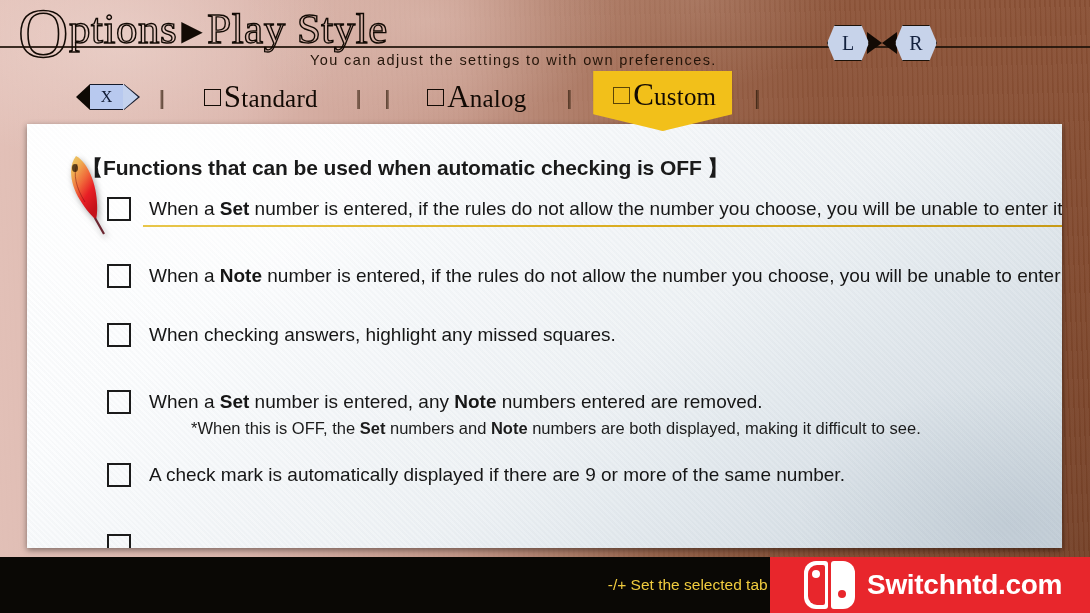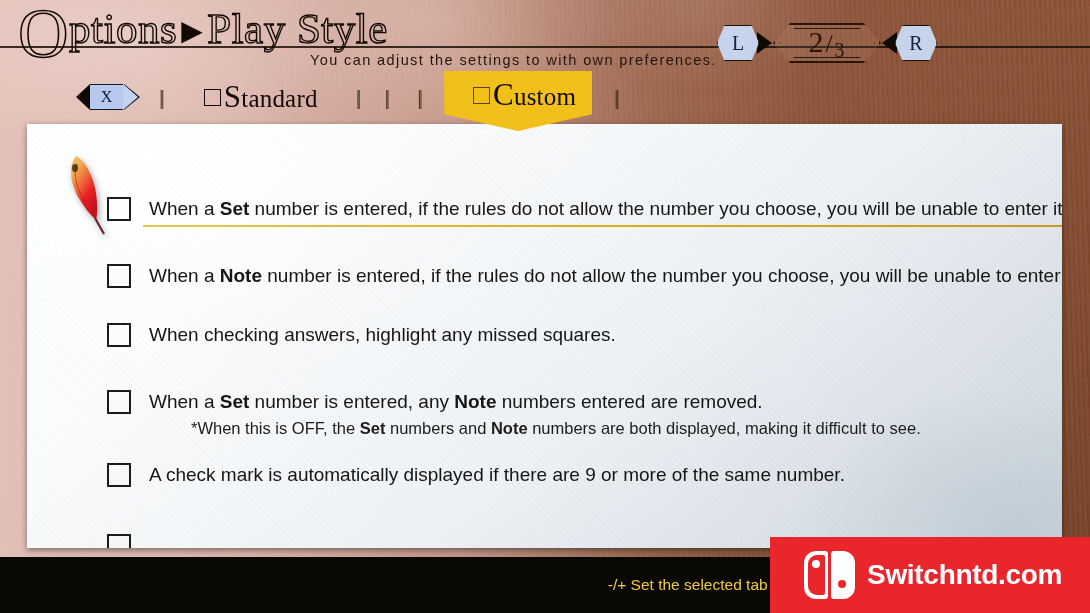--- a/index.html
+++ b/index.html
@@ -234,21 +234,21 @@
     position: absolute;
     left: 1px; top: -6px;
     width: 9px; height: 17px;
     border: solid #0c0703;
     border-width: 0 4.5px 4.5px 0;
     transform: rotate(42deg);
   }
   .tab.selected {
     background: #f2c01a;
     clip-path: polygon(0 0, 100% 0, 100% 72%, 50% 100%, 0 72%);
-    padding: 6px 16px 18px 29px;
+    padding: 6px 16px 18px 20px;
     margin-top: 8px;
     box-shadow: 0 0 0 2px rgba(150,100,10,0.25);
     text-align: center;
   }
   .tab.selected .cb { border-color: #5a4406; }
 
   
   #panel {
     position: absolute;
     left: 27px;
@@ -390,21 +390,21 @@
     color: #f1cc3e;
   }
   .dpad-glyph { width: 18px; height: 18px; }
 
   
   #watermark {
     position: absolute;
     right: 0;
     bottom: 0;
     width: 320px;
-    height: 76px;
+    height: 56px;
     background: #e8262c;
     z-index: 9;
     display: flex;
     align-items: center;
     gap: 12px;
     padding-left: 34px;
   }
   #wm-text {
     color: #ffffff;
     font-size: 28px;
@@ -456,26 +456,20 @@
 
     <div id="page-title">
       <span class="big-o">O</span><span>ptions</span><span class="sep">▶</span><span>Play Style</span>
     </div>
 
     <div id="subtitle">You can adjust the settings to with own preferences.</div>
 
     <div id="page-indicator">
       <div class="lr-btn">L</div>
       <div class="tri tri-r"></div>
-      <div id="page-hex">
-        <div class="inner"></div>
-        <div class="pagenum">
-          <span class="cur">2</span><span class="slash">/</span><span class="tot">3</span>
-        </div>
-      </div>
       <div class="tri tri-l"></div>
       <div class="lr-btn">R</div>
     </div>
   </div>
 
   <div id="tab-row">
     <div id="xbtn">
       <div class="arrow-l"></div>
       <div class="xbody">X</div>
       <div class="arrow-r"></div>
@@ -486,34 +480,39 @@
     <div class="tab" style="margin-left:32px">
       <span class="cb"></span>
       <span class="tab-label"><span class="cap">S</span><span>tandard</span></span>
     </div>
 
     <span class="divider" style="margin-left:28px">||</span>
 
 
     <span class="divider" style="margin-left:26px">||</span>
 
+    <div class="tab" style="margin-left:30px">
+      <span class="cb"></span>
+      <span class="tab-label"><span class="cap">A</span><span>nalog</span></span>
+    </div>
 
     <span class="divider" style="margin-left:30px">||</span>
 
     <div class="tab selected" style="margin-left:24px">
       <span class="cb"></span>
       <span class="tab-label"><span class="cap">C</span><span>ustom</span></span>
     </div>
 
     <span class="divider" style="margin-left:22px">||</span>
   </div>
 
   <div id="panel">
     <div id="panel-inner">
 
+      <div id="section-heading">【Functions that can be used when automatic checking is OFF 】</div>
 
       <div id="option-list">
 
         <div class="opt-row selected r0">
           <span class="box"></span>
           <span class="opt-texts">
             <span class="opt-text"><span>When a </span><b>Set</b><span> number is entered, if the rules do not allow the number you choose, you will be unable to enter it.</span></span>
           </span>
         </div>
 

